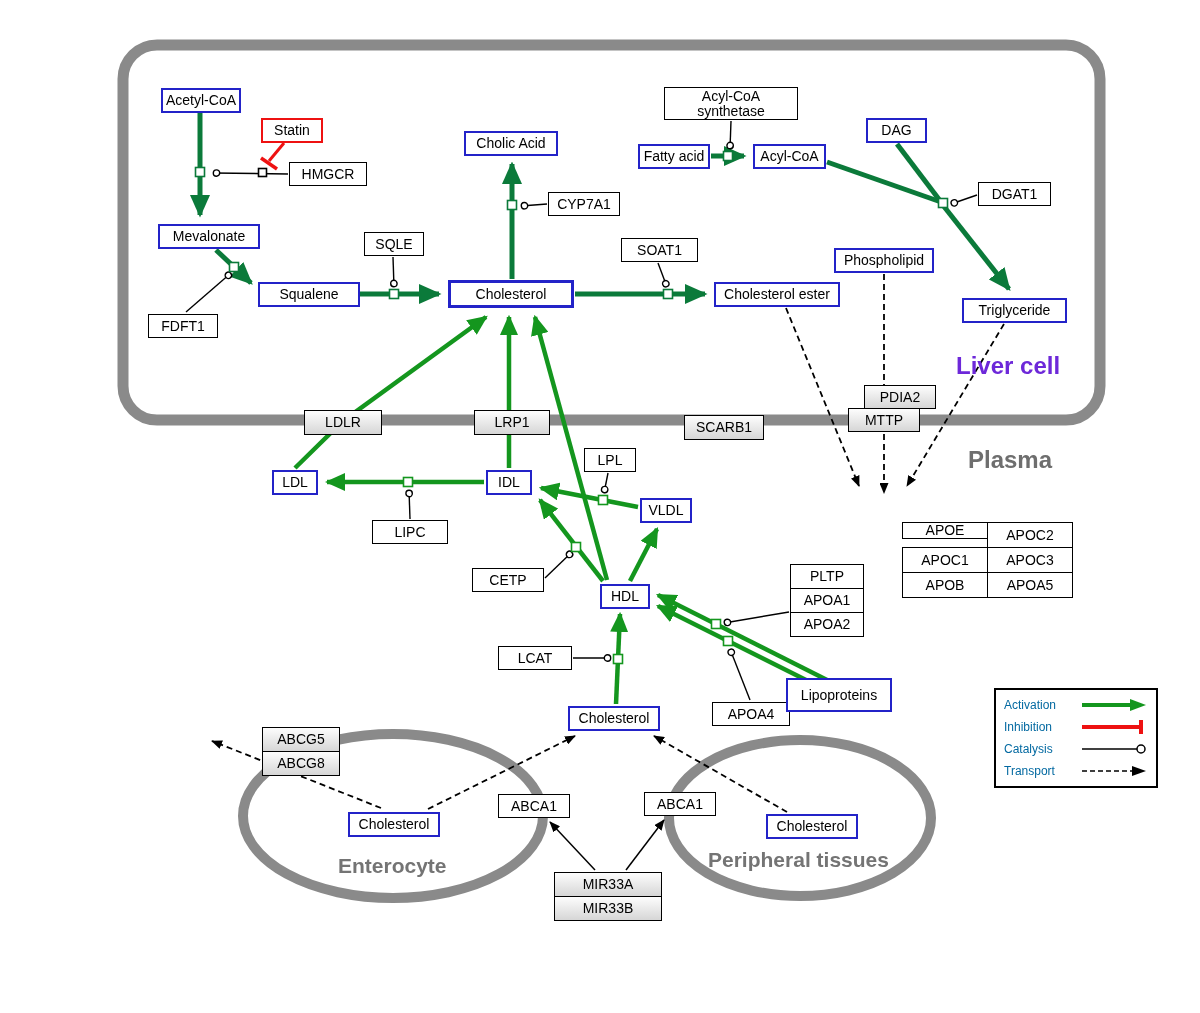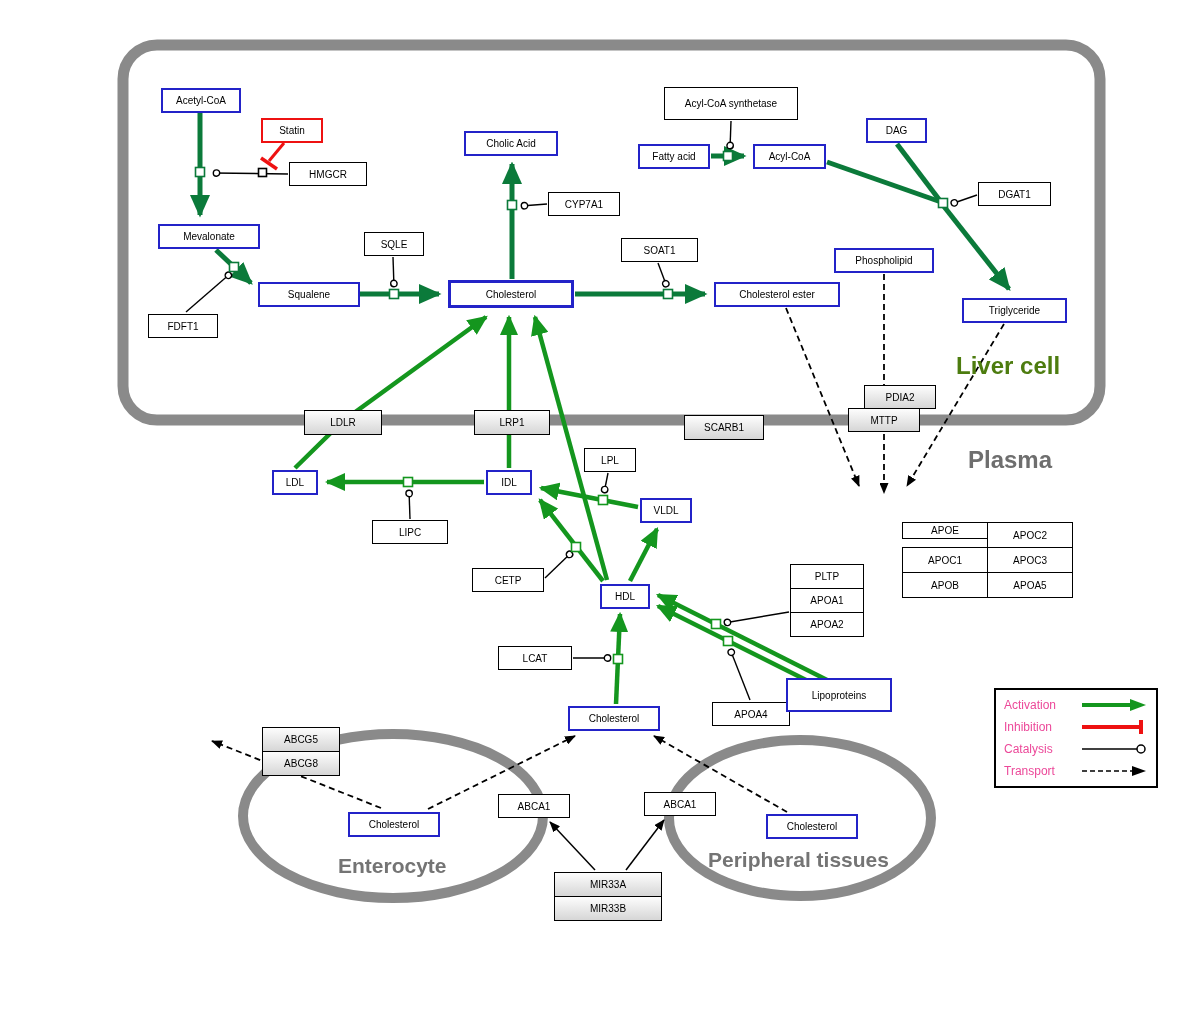--- a/index.html
+++ b/index.html
@@ -1,33 +1,33 @@
 <!DOCTYPE html>
 <html><head>
 <meta charset="utf-8">
 <style>
   html,body{margin:0;padding:0;background:#fff;}
   #stage{position:relative;width:1200px;height:1013px;background:#fff;overflow:hidden;
          font-family:"Liberation Sans",sans-serif;}
   svg.canvas{position:absolute;left:0;top:0;}
   .node{position:absolute;display:flex;align-items:center;justify-content:center;
-        text-align:center;font-size:10px;line-height:15px;color:#000;background:#fff;
+        text-align:center;font-size:14px;line-height:15px;color:#000;background:#fff;
         box-sizing:border-box;padding:0 2px;}
   .metab{border:2px solid #2323c8;}
   .metab.thick{border-width:3px;}
   .enzyme{border:1px solid #000;}
   .channel{border:1px solid #000;background:linear-gradient(#fdfdfd,#d6d6d6);}
   .statinbox{border:2px solid #ee1111;}
   .cell-label{position:absolute;font-weight:bold;white-space:nowrap;}
   .legend{position:absolute;left:994px;top:688px;width:164px;height:100px;
           border:2px solid #000;background:#fff;box-sizing:border-box;
           display:flex;flex-direction:column;justify-content:space-around;
           padding:4px 8px;}
   .lrow{display:flex;align-items:center;justify-content:space-between;height:20px;}
-  .lrow span{font-size:12px;color:#ec4899;}
+  .lrow span{font-size:12px;color:#0369a1;}
 </style>
 </head>
 <body>
 
 <div id="stage">
 
 <svg class="canvas" width="1200" height="1013" viewBox="0 0 1200 1013">
   <defs>
     <marker id="agL" viewBox="0 0 4.5 4" markerWidth="4.5" markerHeight="4" refX="4" refY="2" orient="auto" markerUnits="strokeWidth">
       <path d="M0,0 L4.5,2 L0,4 z" fill="#0b7a3a"></path>
@@ -176,21 +176,21 @@
 
 <div class="node channel" style="left:262px;top:727px;width:78px;height:25px">ABCG5</div>
 <div class="node channel" style="left:262px;top:751px;width:78px;height:25px">ABCG8</div>
 <div class="node metab" style="left:348px;top:812px;width:92px;height:25px">Cholesterol</div>
 <div class="node enzyme" style="left:498px;top:794px;width:72px;height:24px">ABCA1</div>
 <div class="node enzyme" style="left:644px;top:792px;width:72px;height:24px">ABCA1</div>
 <div class="node metab" style="left:766px;top:814px;width:92px;height:25px">Cholesterol</div>
 <div class="node channel" style="left:554px;top:872px;width:108px;height:25px">MIR33A</div>
 <div class="node channel" style="left:554px;top:896px;width:108px;height:25px">MIR33B</div>
 
-<div class="cell-label" style="left:956px;top:352px;font-size:24px;color:#4d7c0f">Liver cell</div>
+<div class="cell-label" style="left:956px;top:352px;font-size:24px;color:#6d28d9">Liver cell</div>
 <div class="cell-label" style="left:968px;top:446px;font-size:24px;color:#6e6e6e">Plasma</div>
 <div class="cell-label" style="left:338px;top:854px;font-size:21px;color:#747474">Enterocyte</div>
 <div class="cell-label" style="left:708px;top:848px;font-size:21px;color:#747474">Peripheral tissues</div>
 
 <div class="legend">
   <div class="lrow">
     <span>Activation</span>
     <svg width="68" height="16">
       <line x1="2" y1="8" x2="50" y2="8" stroke="#14961e" stroke-width="4"></line>
       <polygon points="50,2 66,8 50,14" fill="#14961e"></polygon>

